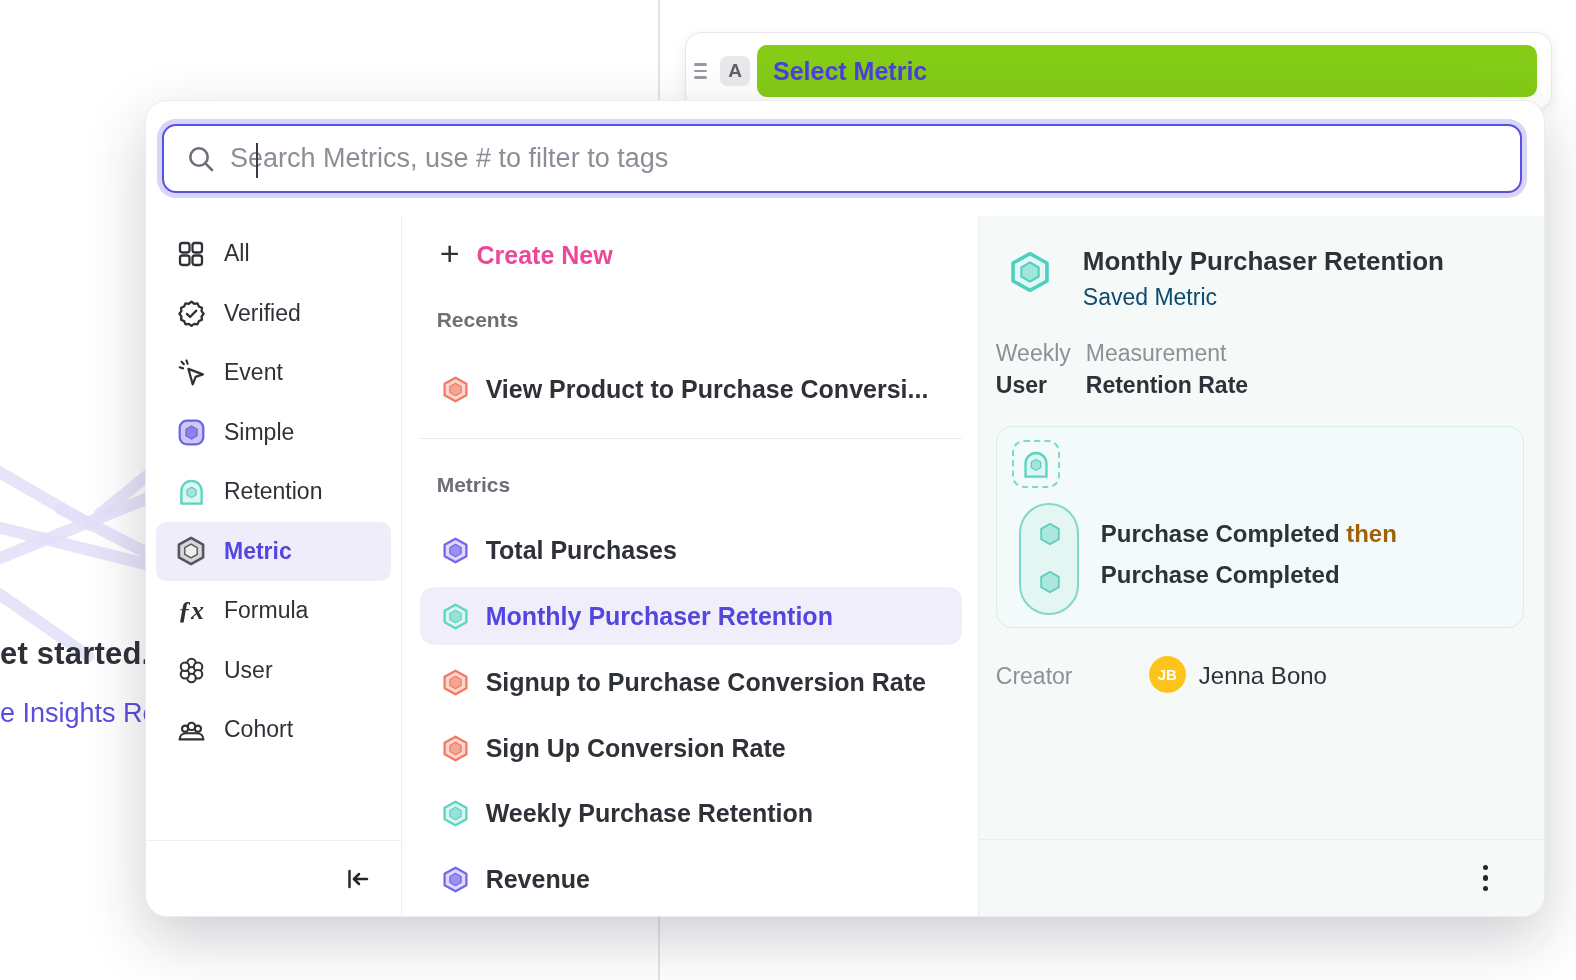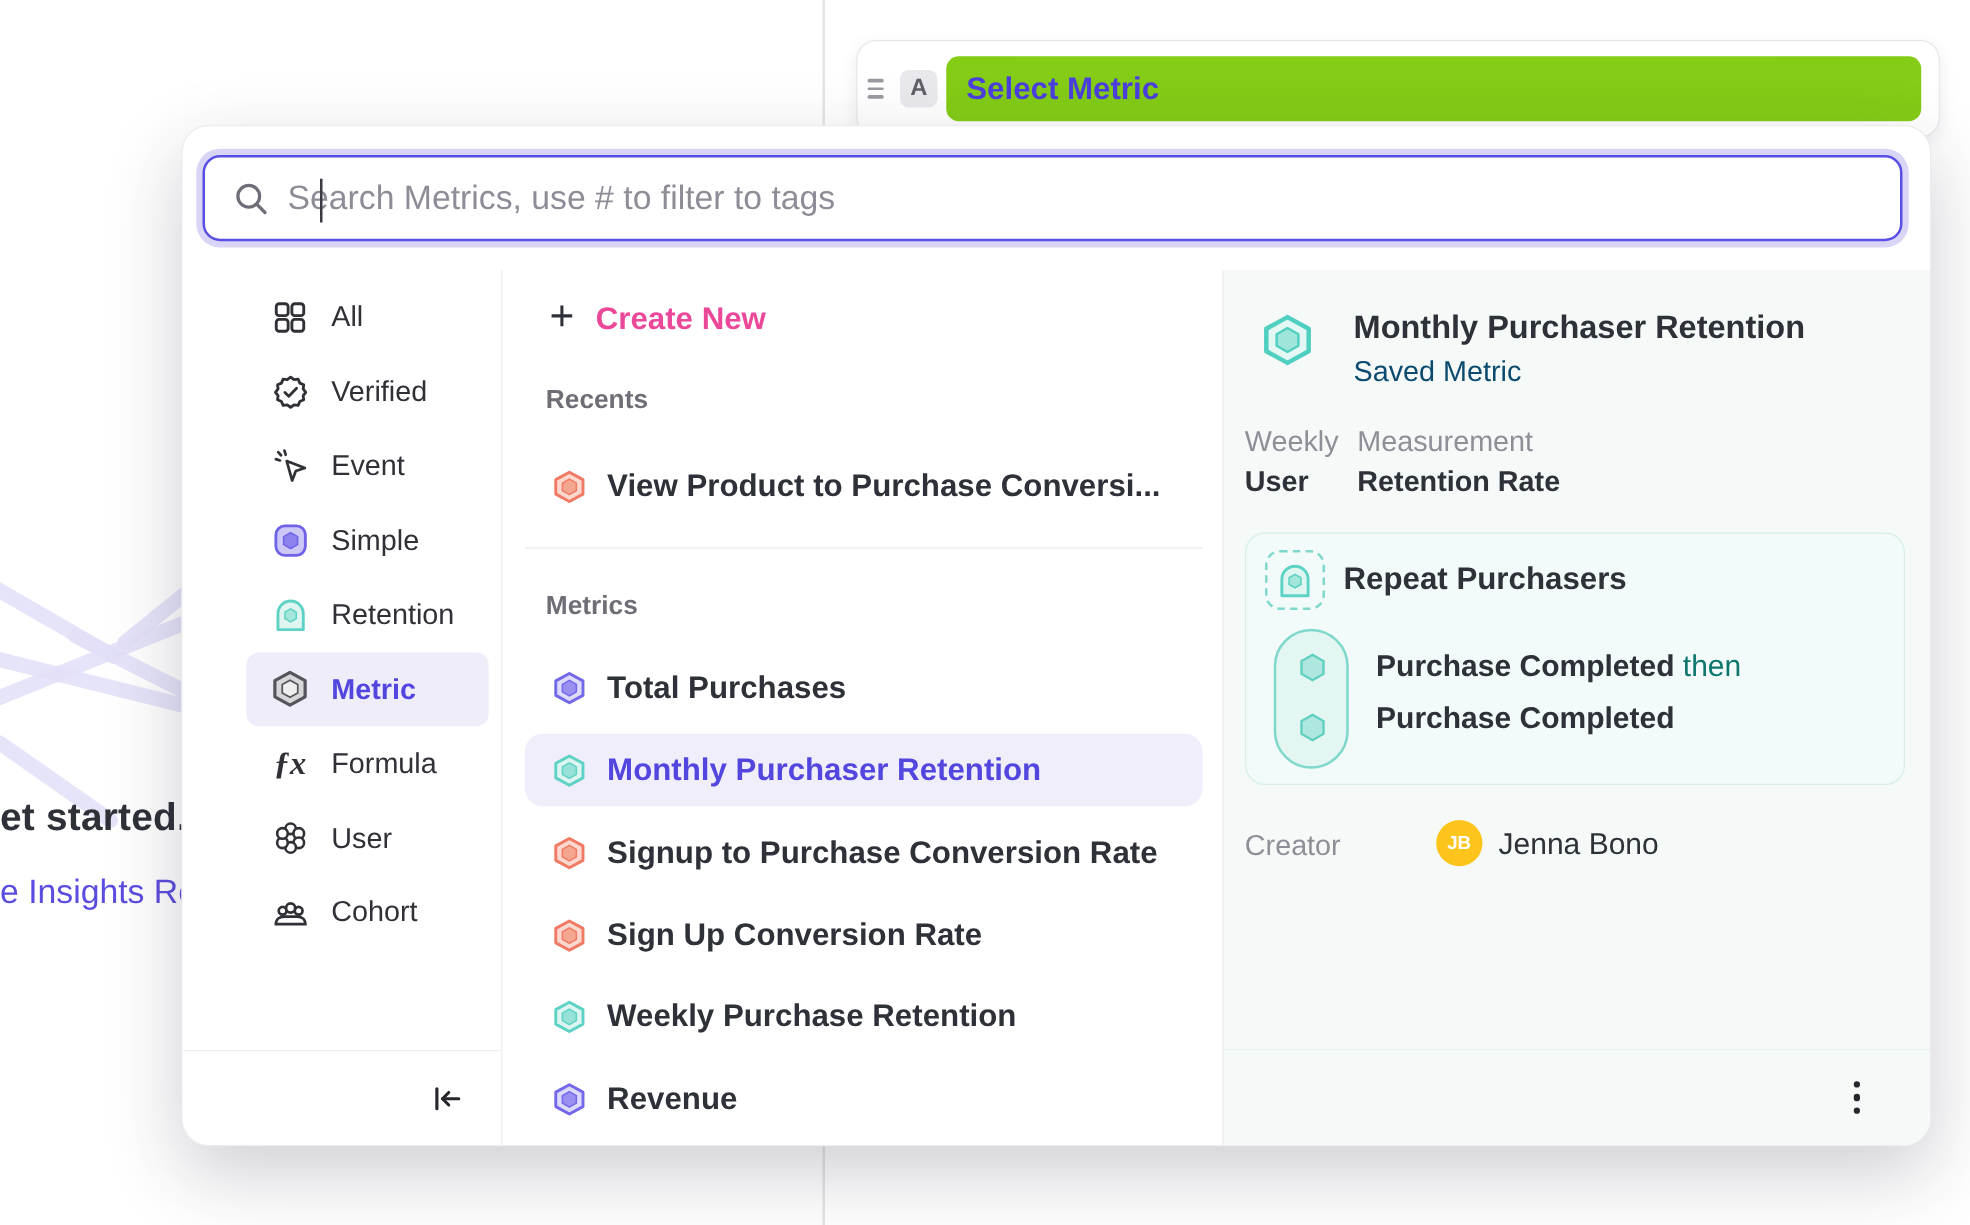--- a/index.html
+++ b/index.html
@@ -33,21 +33,21 @@
     box-shadow:0 0 0 5px #d9d5f7; display:flex; align-items:center; }
   .searchbox .sicon { margin:0 14px 0 22px; flex:0 0 auto; display:flex; }
   .caret { position:absolute; left:92px; top:17px; width:2px; height:35px; background:#3a3a42; }
   .searchbox input { border:none; outline:none; flex:1; height:100%; font-size:27px;
     font-family:"Liberation Sans","DejaVu Sans",sans-serif; color:#2e3138; background:transparent; }
   .searchbox input::placeholder { color:#8d8d97; }
 
   .modal-body { position:absolute; left:0; top:115px; right:0; bottom:0; display:flex; }
 
   
-  .sidebar { width:255px; position:relative;padding-left:41px; }
+  .sidebar { width:255px; position:relative; }
   .s-list { padding-top:8px; }
   .s-row { height:59.5px; display:flex; align-items:center; margin:0 10px; padding-left:20px; border-radius:10px; cursor:pointer; }
   .s-row .s-ico { width:30px; height:30px; margin-right:18px; display:flex; align-items:center; justify-content:center; flex:0 0 auto; }
   .s-row .s-lbl { font-size:23px; color:#2f3137; font-weight:500; }
   .s-row.sel { background:#f0edfb; }
   .s-row.sel .s-lbl { color:#5246df; font-weight:600; }
   .s-footer { position:absolute; left:0; right:0; bottom:0; height:76px; border-top:1px solid #efeff2;
     display:flex; align-items:center; justify-content:flex-end; padding-right:25px; }
   .collapse-btn { width:36px; height:36px; display:flex; align-items:center; justify-content:center; cursor:pointer; }
 
@@ -80,21 +80,21 @@
   .def-card { position:absolute; left:17px; top:210px; width:528px; height:202px; background:#f2fbf9;
     border:1.5px solid #d5efe9; border-radius:16px; }
   .def-dashed { position:absolute; left:15px; top:13px; width:48px; height:48px; border:2px dashed #7fd8cb;
     border-radius:12px; display:flex; align-items:center; justify-content:center; }
   .def-title { position:absolute; left:78px; top:22px; font-size:25px; font-weight:700; color:#2e3138; }
   .def-capsule { position:absolute; left:22px; top:76px; width:60px; height:112px; border:2px solid #7fd8cb;
     background:#e3f6f2; border-radius:30px; }
   .cap-hex { position:absolute; left:16px; width:26px; height:26px; }
   .cap-hex.h1 { top:16px; } .cap-hex.h2 { top:64px; }
   .def-line { position:absolute; left:104px; font-size:24px; font-weight:700; color:#2e3138; white-space:nowrap; }
-  .def-line .conn { font-weight:400; color:#0f766e; }
+  .def-line .conn { font-weight:700; color:#a16207; }
   .ln1 { top:93px; } .ln2 { top:134px; }
 
   .creator-lbl { position:absolute; left:17px; top:447px; font-size:23px; color:#8f8f98; }
   .creator-avatar { position:absolute; left:170px; top:440px; width:37px; height:37px; border-radius:50%;
     background:#fdc51c; color:#fff; font-size:15px; font-weight:700; display:flex; align-items:center; justify-content:center; }
   .creator-name { position:absolute; left:220px; top:446px; font-size:24px; font-weight:500; color:#2e3138; }
 
   .d-footer { position:absolute; left:0; right:0; bottom:0; height:77px; border-top:1px solid #e9efee;
     display:flex; align-items:center; justify-content:flex-end; padding-right:50px; }
   .kebab { display:flex; flex-direction:column; gap:5px; cursor:pointer; padding:6px; }
@@ -337,21 +337,20 @@
         <div class="meta-lbl col-b">Measurement</div>
         <div class="meta-val col-a">User</div>
         <div class="meta-val col-b">Retention Rate</div>
 
         <div class="def-card">
           <div class="def-dashed arch-teal">
             <svg width="30" height="30" viewBox="0 0 28 28">
                 <use href="#arch"></use>
               </svg>
           </div>
-          <div class="def-title">Repeat Purchasers</div>
           <div class="def-capsule">
             <span class="cap-hex h1">
               <svg width="26" height="26" viewBox="0 0 28 28">
                   <polygon points="14,3 23.5,8.5 23.5,19.5 14,25 4.5,19.5 4.5,8.5" fill="#aee7dd" stroke="#5fcfc0" stroke-width="2"></polygon>
                 </svg>
             </span>
             <span class="cap-hex h2">
               <svg width="26" height="26" viewBox="0 0 28 28">
                   <polygon points="14,3 23.5,8.5 23.5,19.5 14,25 4.5,19.5 4.5,8.5" fill="#aee7dd" stroke="#5fcfc0" stroke-width="2"></polygon>
                 </svg>

